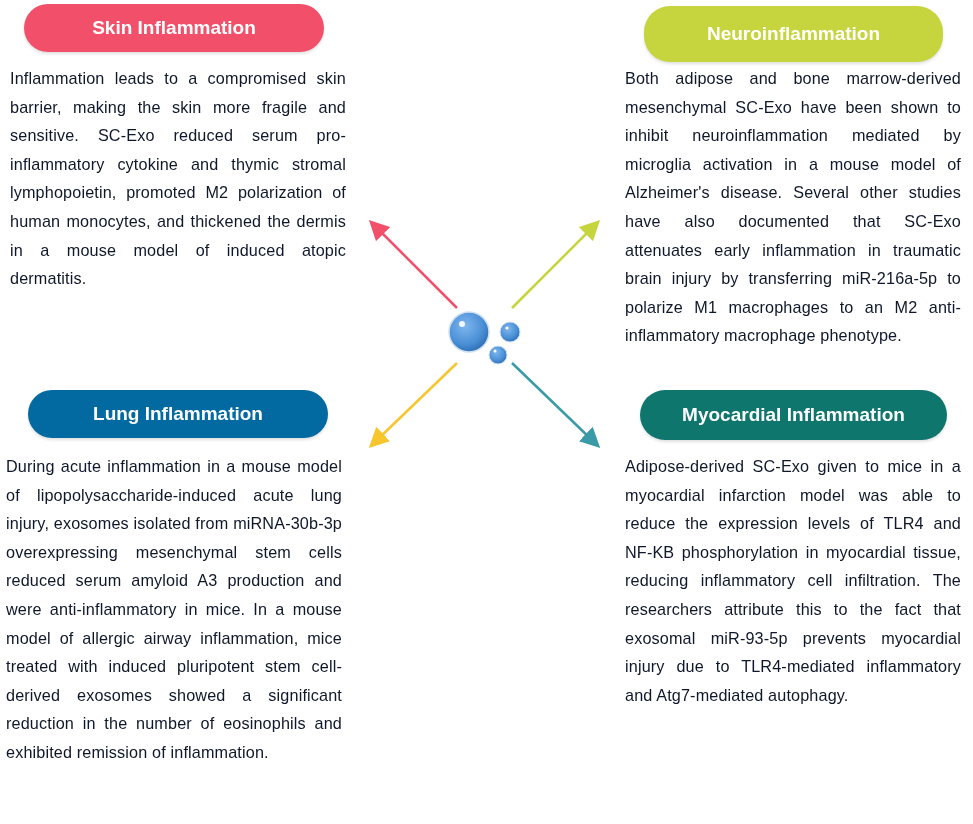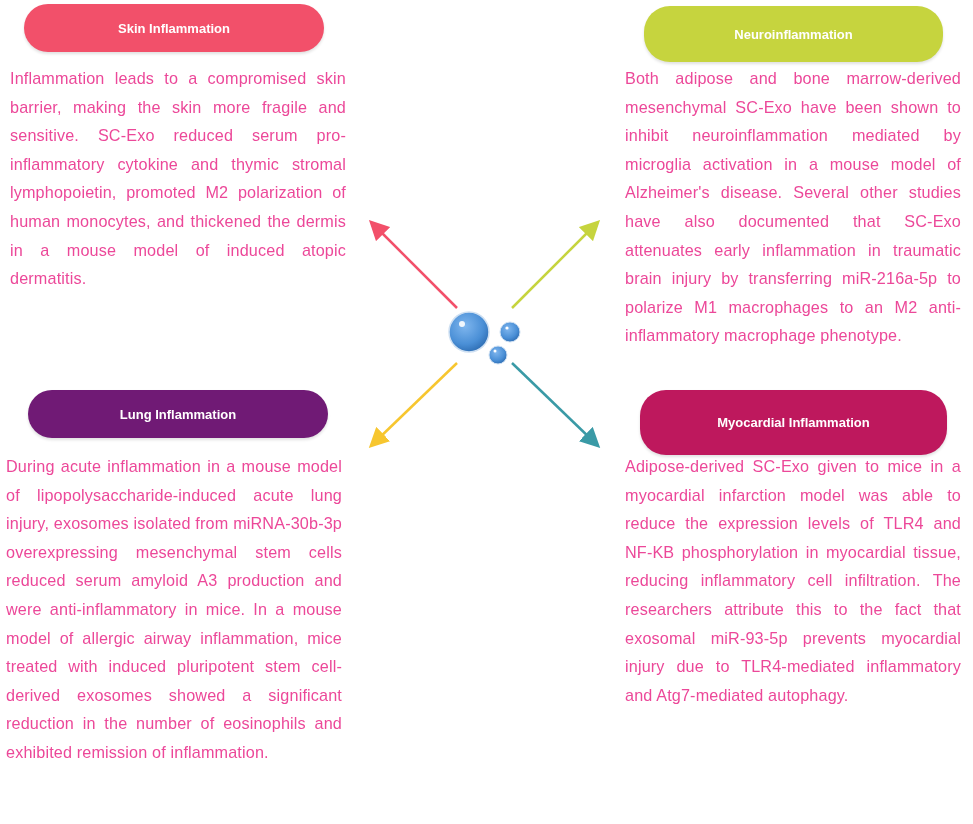--- a/index.html
+++ b/index.html
@@ -1,33 +1,33 @@
 <!DOCTYPE html>
 <html><head>
 <meta charset="utf-8">
 <style>
   html, body { margin: 0; padding: 0; background: #ffffff; }
   body { width: 973px; height: 824px; position: relative; overflow: hidden; font-family: "Liberation Sans", sans-serif; color: #333333; }
-  .pill { position: absolute; border-radius: 26px; color: #fff; font-weight: bold; font-size: 13px; display: flex; align-items: center; justify-content: center; box-shadow: 0 2px 3px rgba(0,0,0,0.12); }
-  .para { position: absolute; font-size: 16.2px; line-height: 28.6px; text-align: justify; color: #ec4899; letter-spacing: 0.15px; margin: 0; }
+  .pill { position: absolute; border-radius: 26px; color: #fff; font-weight: bold; font-size: 19px; display: flex; align-items: center; justify-content: center; box-shadow: 0 2px 3px rgba(0,0,0,0.12); }
+  .para { position: absolute; font-size: 16.2px; line-height: 28.6px; text-align: justify; color: #0f172a; letter-spacing: 0.15px; margin: 0; }
   svg.center { position: absolute; left: 360px; top: 210px; }
 </style>
 </head>
 <body>
 
 <div class="pill" style="left:24px;top:4px;width:300px;height:48px;background:#f2506a;">Skin Inflammation</div>
 <p class="para" style="left:10px;top:64px;width:336px;">Inflammation leads to a compromised skin barrier, making the skin more fragile and sensitive. SC-Exo reduced serum pro-inflammatory cytokine and thymic stromal lymphopoietin, promoted M2 polarization of human monocytes, and thickened the dermis in a mouse model of induced atopic dermatitis.</p>
 
 <div class="pill" style="left:644px;top:6px;width:299px;height:56px;background:#c6d43e;">Neuroinflammation</div>
 <p class="para" style="left:625px;top:64px;width:336px;">Both adipose and bone marrow-derived mesenchymal SC-Exo have been shown to inhibit neuroinflammation mediated by microglia activation in a mouse model of Alzheimer's disease. Several other studies have also documented that SC-Exo attenuates early inflammation in traumatic brain injury by transferring miR-216a-5p to polarize M1 macrophages to an M2 anti-inflammatory macrophage phenotype.</p>
 
-<div class="pill" style="left:28px;top:390px;width:300px;height:48px;background:#701a75;">Lung Inflammation</div>
+<div class="pill" style="left:28px;top:390px;width:300px;height:48px;background:#0369a1;">Lung Inflammation</div>
 <p class="para" style="left:6px;top:452px;width:336px;">During acute inflammation in a mouse model of lipopolysaccharide-induced acute lung injury, exosomes isolated from miRNA-30b-3p overexpressing mesenchymal stem cells reduced serum amyloid A3 production and were anti-inflammatory in mice. In a mouse model of allergic airway inflammation, mice treated with induced pluripotent stem cell-derived exosomes showed a significant reduction in the number of eosinophils and exhibited remission of inflammation.</p>
 
-<div class="pill" style="left:640px;top:390px;width:307px;height:65px;background:#be185d;">Myocardial Inflammation</div>
+<div class="pill" style="left:640px;top:390px;width:307px;height:50px;background:#0f766e;">Myocardial Inflammation</div>
 <p class="para" style="left:625px;top:452px;width:336px;">Adipose-derived SC-Exo given to mice in a myocardial infarction model was able to reduce the expression levels of TLR4 and NF-KB phosphorylation in myocardial tissue, reducing inflammatory cell infiltration. The researchers attribute this to the fact that exosomal miR-93-5p prevents myocardial injury due to TLR4-mediated inflammatory and Atg7-mediated autophagy.</p>
 
 <svg class="center" width="250" height="240" viewBox="0 0 250 240">
   <defs>
     <marker id="ar-red" markerWidth="8" markerHeight="8" refX="4" refY="4" orient="auto">
         <path d="M0,0 L8,4 L0,8 z" fill="#f2506a"></path>
       </marker>
     <marker id="ar-green" markerWidth="8" markerHeight="8" refX="4" refY="4" orient="auto">
         <path d="M0,0 L8,4 L0,8 z" fill="#c6d43e"></path>
       </marker>

